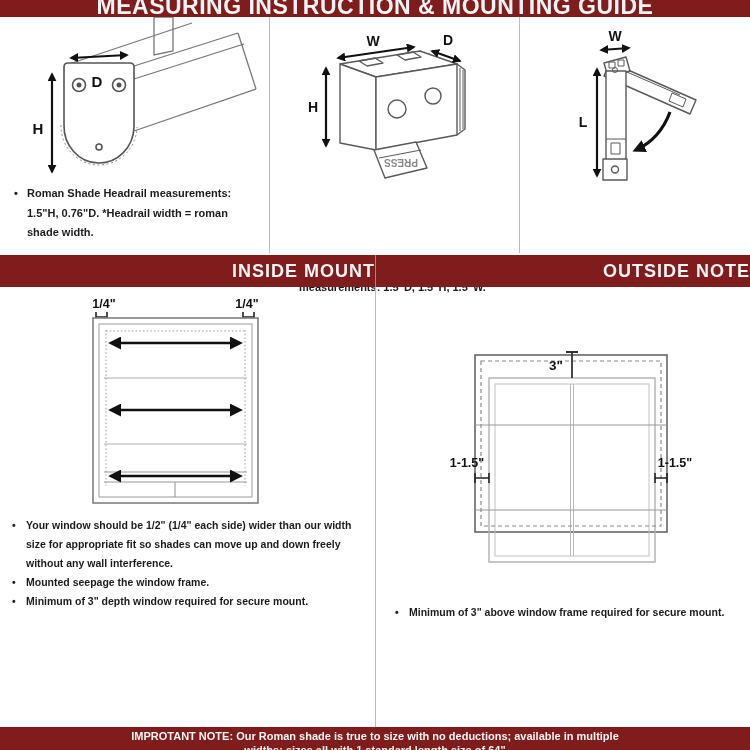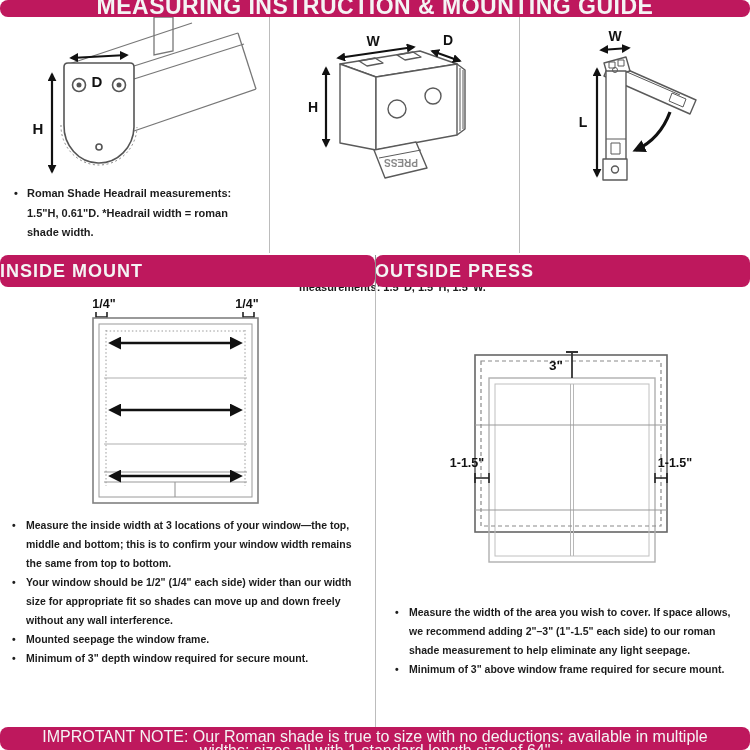--- a/index.html
+++ b/index.html
@@ -4,27 +4,27 @@
 <style>
   html,body { margin:0; padding:0; background:#fff; }
   #app {
     position:relative; width:750px; height:750px; background:#ffffff;
     overflow:hidden; font-family:"Liberation Sans", sans-serif; color:#1c1c1c;
   }
   svg { font-family:"Liberation Sans", sans-serif; }
   .abs { position:absolute; }
 
   
-  .bar { background:#be185d; color:#f4f4f4; overflow:hidden;border-radius:8px; }
+  .bar { background:#7f1d1d; color:#f4f4f4; overflow:hidden; }
   .header-bar { left:0; top:0; width:750px; height:17px; text-align:center; }
   .header-title { margin-top:-6px; font-size:23px; line-height:24px; font-weight:bold; letter-spacing:.5px; white-space:nowrap; }
-  .section-bar { top:255px; height:32px; display:flex; align-items:center; justify-content:flex-start; }
+  .section-bar { top:255px; height:32px; display:flex; align-items:center; justify-content:flex-end; }
   .section-bar .heading { font-size:18px; font-weight:bold; letter-spacing:1px; }
   .footer-bar { left:0; top:727px; width:750px; height:23px; text-align:center; }
-  .footer-line { font-size:16px; font-weight:normal; line-height:13.5px; white-space:nowrap; }
+  .footer-line { font-size:11px; font-weight:bold; line-height:13.5px; white-space:nowrap; }
   .footer-line.first { margin-top:3px; }
 
   
   .vdiv { width:1px; background:#bcbcbc; }
   .vdiv-dark { width:1px; background:#8f8f8f; }
 
   
   .caption {
     font-size:11px; font-weight:bold; line-height:19.5px; color:#1c1c1c;
     padding-left:13px; text-indent:0; position:relative;
@@ -77,21 +77,21 @@
       <circle cx="119" cy="68" r="1.7" fill="#555"></circle>
       <circle cx="99" cy="130" r="3"></circle>
     </g>
     <g>
       <line x1="71" y1="41" x2="127" y2="38" stroke="#111" stroke-width="2.2" marker-start="url(#arr)" marker-end="url(#arr)"></line>
       <line x1="52" y1="57" x2="52" y2="155" stroke="#111" stroke-width="2.2" marker-start="url(#arr)" marker-end="url(#arr)"></line>
       <text class="dim-label" x="97" y="70" font-size="15" text-anchor="middle">D</text>
       <text class="dim-label" x="38" y="117" font-size="15" text-anchor="middle">H</text>
     </g>
   </svg>
-  <div class="abs caption" style="left:14px;top:184px;width:232px">Roman Shade Headrail measurements: 1.5"H, 0.61"D. *Headrail width = roman shade width.</div>
+  <div class="abs caption" style="left:14px;top:184px;width:232px">Roman Shade Headrail measurements: 1.5"H, 0.76"D. *Headrail width = roman shade width.</div>
 
   <svg class="abs" style="left:270px;top:17px" width="249" height="170" viewBox="0 0 249 170">
     <g stroke="#5a5a5a" fill="#fff" stroke-width="1.4" stroke-linejoin="round">
       <polygon points="70,47 150,34 187,47 106,60"></polygon>
       <polygon points="89,44 105,41 113,46 97,49" fill="none"></polygon>
       <polygon points="127,38 143,35 151,40 135,43" fill="none"></polygon>
       <polygon points="70,47 106,60 106,133 70,126"></polygon>
       <polygon points="106,60 187,47 187,118 106,133"></polygon>
       <circle cx="127" cy="92" r="9" fill="none"></circle>
       <circle cx="163" cy="79" r="8" fill="none"></circle>
@@ -136,21 +136,21 @@
     </g>
   </svg>
 
   <div class="abs vdiv" style="left:269px;top:17px;height:236px"></div>
   <div class="abs vdiv" style="left:519px;top:17px;height:236px"></div>
 
   <div class="abs bar section-bar" style="left:0;width:375px">
     <span class="heading">INSIDE MOUNT</span>
   </div>
   <div class="abs bar section-bar" style="left:375px;width:375px">
-    <span class="heading">OUTSIDE PRESS</span>
+    <span class="heading">OUTSIDE NOTE</span>
   </div>
   <div class="abs vdiv-dark" style="left:375px;top:255px;height:32px"></div>
 
   <div class="abs vdiv" style="left:375px;top:287px;height:440px"></div>
 
   <svg class="abs" style="left:0;top:290px" width="375" height="225" viewBox="0 0 375 225">
     <text class="dim-label" x="104" y="18" font-size="12.5" text-anchor="middle">1/4"</text>
     <text class="dim-label" x="247" y="18" font-size="12.5" text-anchor="middle">1/4"</text>
     <g stroke="#222" stroke-width="1.6">
       <path d="M96,22 V32 M107,22 V32 M96,27 H107" fill="none"></path>
@@ -167,21 +167,20 @@
       <path d="M175,192 V207" fill="none" stroke="#999" stroke-width="1.1"></path>
     </g>
     <g stroke="#111" stroke-width="2.6">
       <line x1="112" y1="53" x2="239" y2="53" marker-start="url(#arrBig)" marker-end="url(#arrBig)"></line>
       <line x1="112" y1="120" x2="239" y2="120" marker-start="url(#arrBig)" marker-end="url(#arrBig)"></line>
       <line x1="112" y1="186" x2="239" y2="186" marker-start="url(#arrBig)" marker-end="url(#arrBig)"></line>
     </g>
   </svg>
 
   <ul class="bullets abs" style="left:8px;top:516px;width:356px">
-    <li>Measure the inside width at 3 locations of your window—the top, middle and bottom; this is to confirm your window width remains the same from top to bottom.</li>
     <li>Your window should be 1/2" (1/4" each side) wider than our width size for appropriate fit so shades can move up and down freely without any wall interference.</li>
     <li>Mounted seepage the window frame.</li>
     <li>Minimum of 3" depth window required for secure mount.</li>
   </ul>
 
   <svg class="abs" style="left:375px;top:290px" width="375" height="300" viewBox="0 0 375 300">
     <g>
       <rect x="100" y="65" width="192" height="177" fill="#fff" stroke="#666" stroke-width="1.6"></rect>
     </g>
     <g>
@@ -197,21 +196,20 @@
       <path d="M197,62 V88 M191,62 H203" fill="none" stroke="#333" stroke-width="1.8"></path>
       <path d="M100,183 V193 M114,183 V193 M100,188 H114" fill="none" stroke="#222" stroke-width="1.6"></path>
       <path d="M280,183 V193 M292,183 V193 M280,188 H292" fill="none" stroke="#222" stroke-width="1.6"></path>
       <text class="dim-label" x="188" y="80" font-size="13.5" text-anchor="end">3"</text>
       <text class="dim-label" x="92" y="177" font-size="12.5" text-anchor="middle">1-1.5"</text>
       <text class="dim-label" x="300" y="177" font-size="12.5" text-anchor="middle">1-1.5"</text>
     </g>
   </svg>
 
   <ul class="bullets abs" style="left:391px;top:603px;width:348px">
-    <li>Measure the width of the area you wish to cover. If space allows, we recommend adding 2"–3" (1"-1.5" each side) to our roman shade measurement to help eliminate any light seepage.</li>
     <li>Minimum of 3" above window frame required for secure mount.</li>
   </ul>
 
   <div class="abs bar footer-bar">
     <div class="footer-line first">IMPROTANT NOTE: Our Roman shade is true to size with no deductions; available in multiple</div>
     <div class="footer-line">widths; sizes all with 1 standard length size of 64"</div>
   </div>
 
 </div>
 

